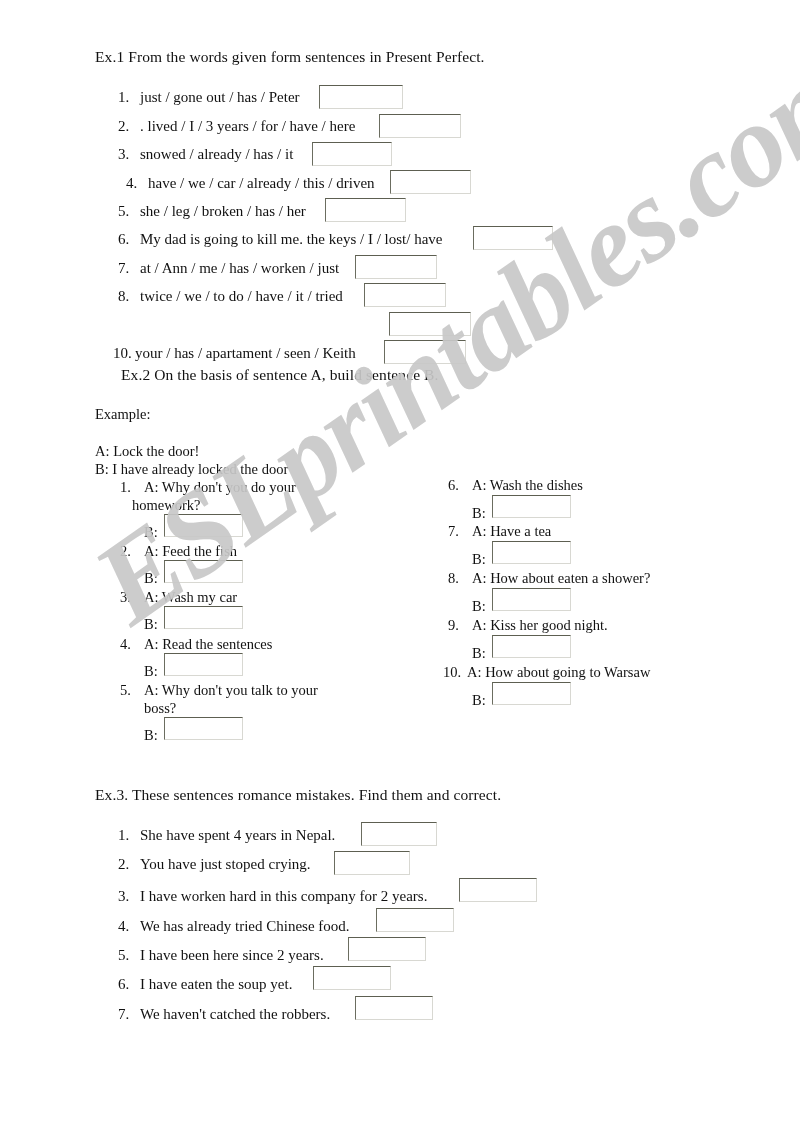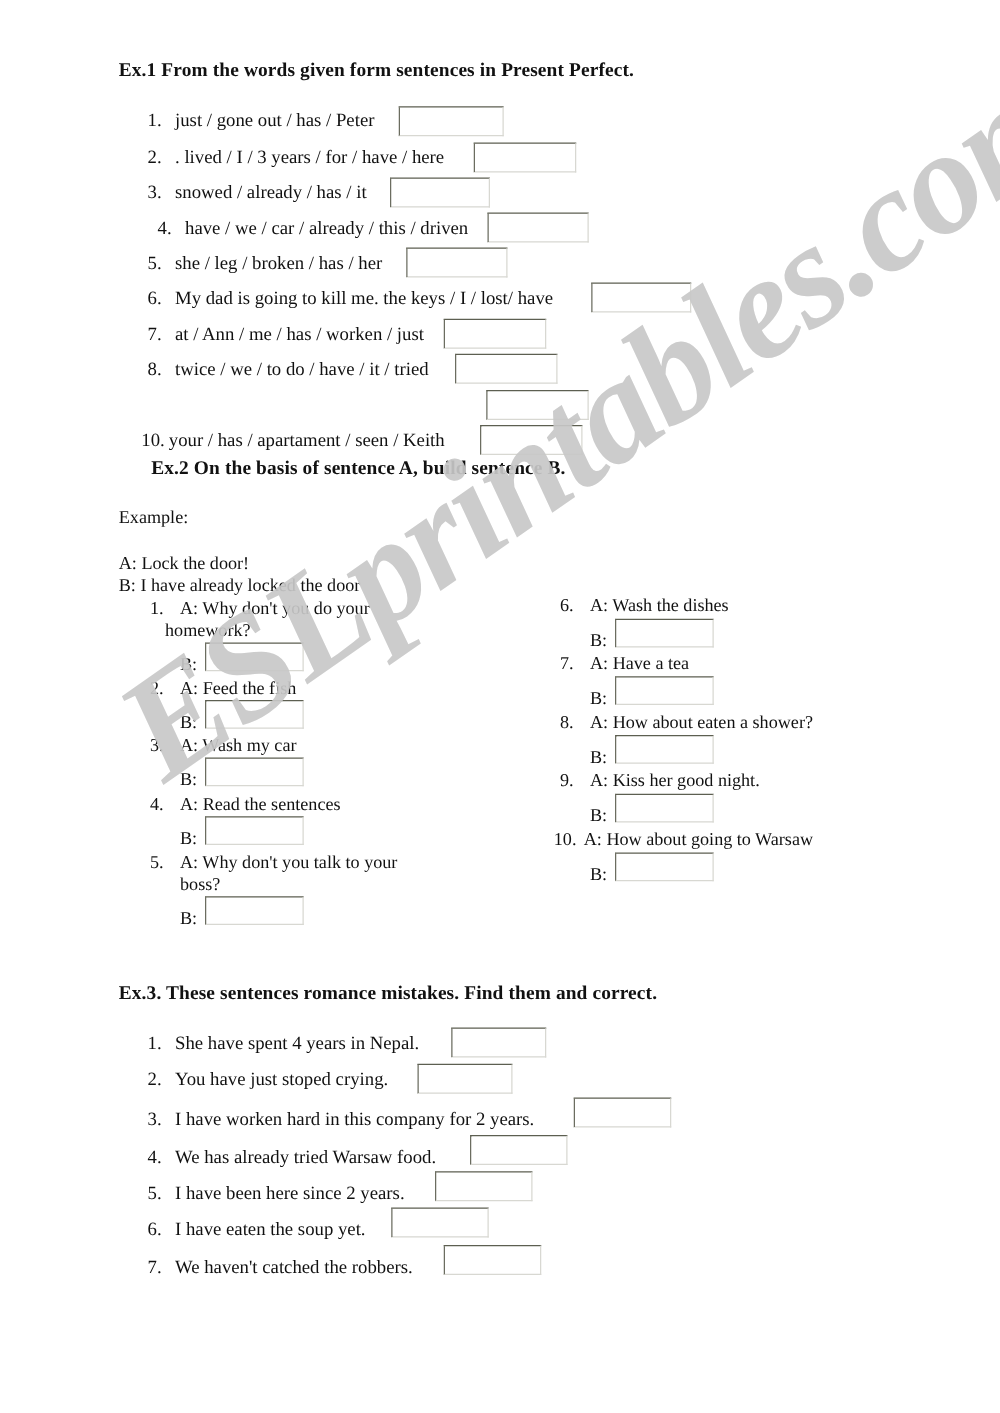--- a/index.html
+++ b/index.html
@@ -49,21 +49,21 @@
     position: absolute;
     left: 0;
     top: 0;
     width: 800px;
     height: 1130px;
     z-index: 1;
   }
 
   .ex-heading {
     position: absolute;
-    font-weight: bold;
+    font-weight: normal;
     font-size: 15.5px;
     letter-spacing: 0.1px;
     white-space: nowrap;
   }
 
   .plain-line {
     position: absolute;
     font-size: 14.5px;
     white-space: nowrap;
   }
@@ -255,21 +255,21 @@
     <span class="num">2.</span><span class="txt">You have just stoped crying.</span>
   </div>
   <div class="box" style="left:334px; top:851px; width:76px; height:24px;"></div>
 
   <div class="num-row" style="left:118px; top:888px;">
     <span class="num">3.</span><span class="txt">I have worken hard in this company for 2 years.</span>
   </div>
   <div class="box" style="left:459px; top:878px; width:78px; height:24px;"></div>
 
   <div class="num-row" style="left:118px; top:918px;">
-    <span class="num">4.</span><span class="txt">We has already tried Warsaw food.</span>
+    <span class="num">4.</span><span class="txt">We has already tried Chinese food.</span>
   </div>
   <div class="box" style="left:376px; top:908px; width:78px; height:24px;"></div>
 
   <div class="num-row" style="left:118px; top:947px;">
     <span class="num">5.</span><span class="txt">I have been here since 2 years.</span>
   </div>
   <div class="box" style="left:348px; top:937px; width:78px; height:24px;"></div>
 
   <div class="num-row" style="left:118px; top:976px;">
     <span class="num">6.</span><span class="txt">I have eaten the soup yet.</span>

